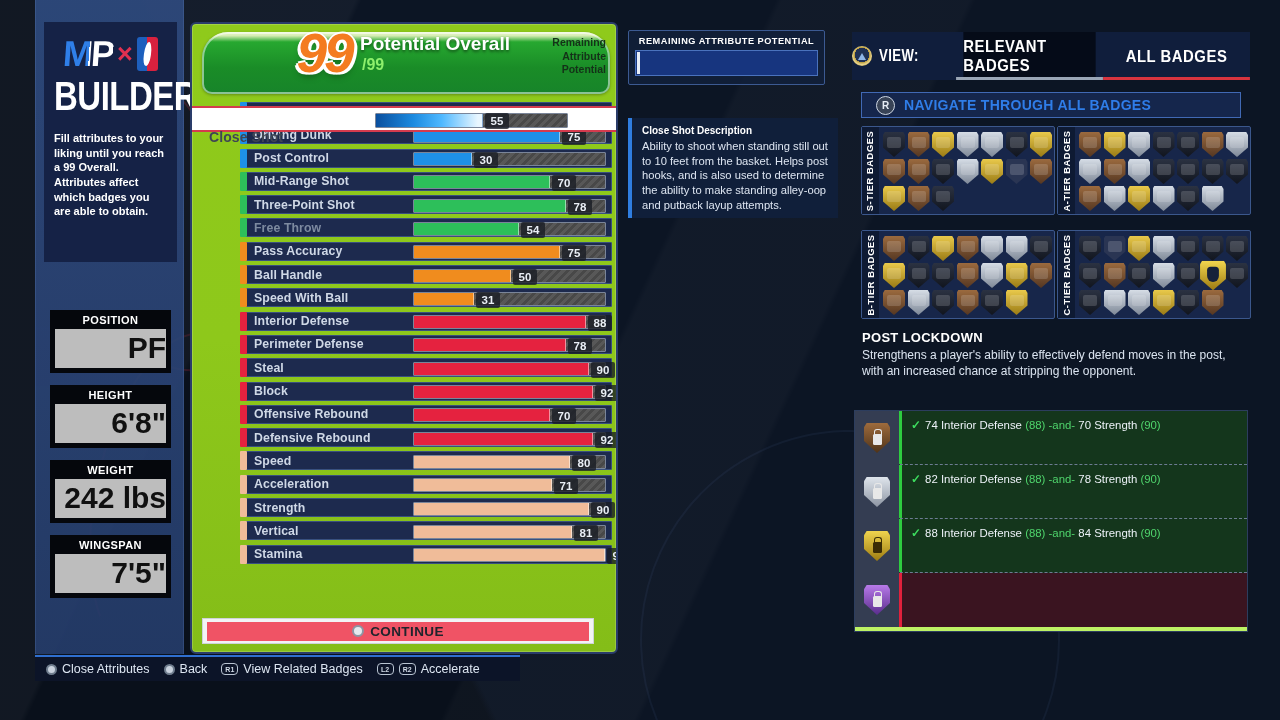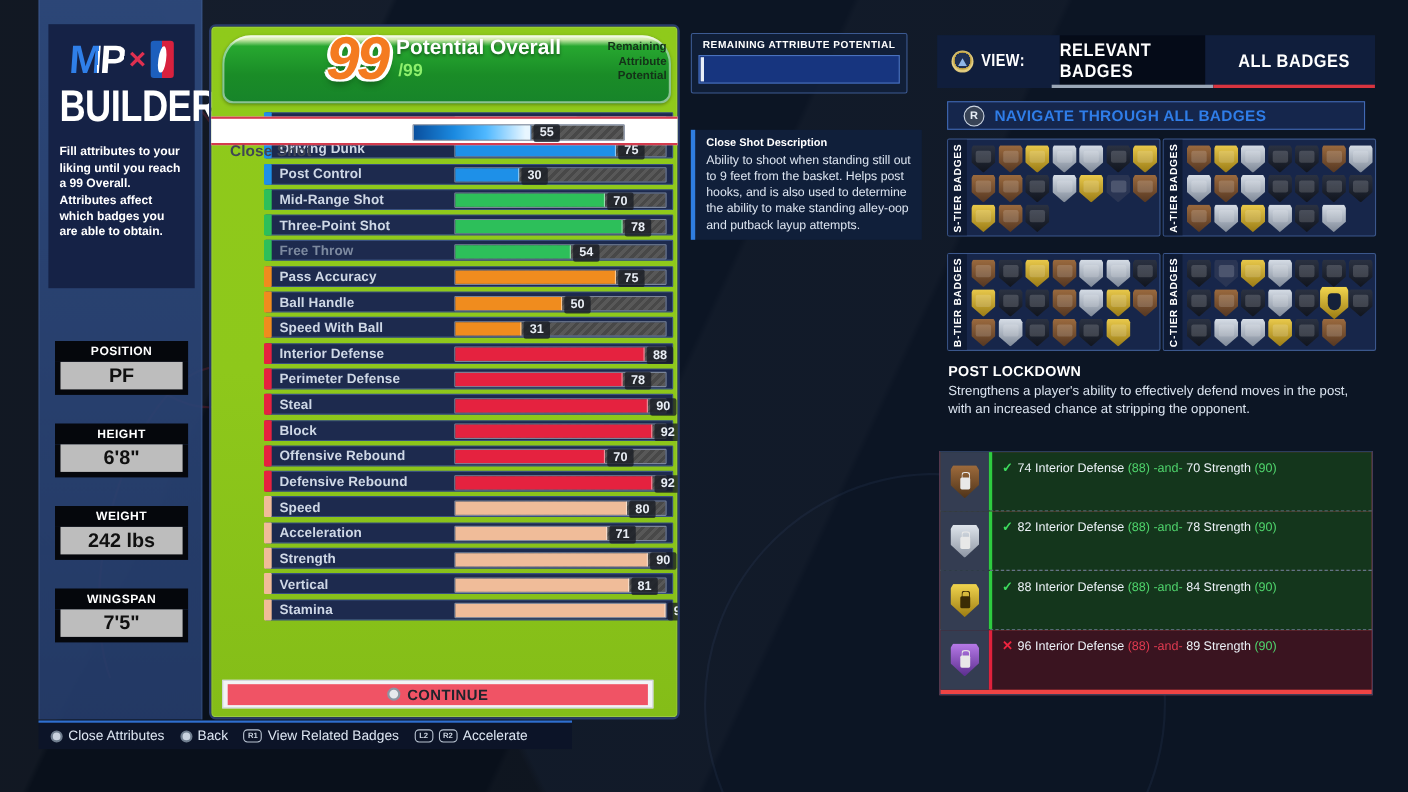--- a/index.html
+++ b/index.html
@@ -76,22 +76,22 @@
 
   .stat-box{ position:absolute; left:14px; width:121px; }
   .stat-box .cap{
     background:#05070c; color:#fff; font-size:11px; font-weight:800;
     letter-spacing:.4px; text-align:center; padding:4px 0 3px;
   }
   .stat-box .val{
     background:#05070c; padding:0 5px 5px;
   }
   .stat-box .val span{
-    display:block; background:#bdbdbd; color:#101010; font-size:18px; font-weight:700;
-    text-align:center; padding:2px 0 3px; line-height:1.12;
+    display:block; background:#bdbdbd; color:#101010; font-size:30px; font-weight:700;
+    text-align:right; padding:2px 0 3px; line-height:1.12;
   }
   #stat-position{ top:310px; }
   #stat-height{ top:385px; }
   #stat-weight{ top:460px; }
   #stat-wingspan{ top:535px; }
 
   
   #bottombar{
     position:absolute; left:35px; top:655px; width:485px; height:26px;
     background:#0c1428; display:flex; align-items:center; gap:14px; padding-left:11px;
@@ -228,21 +228,21 @@
   #desc-box p{ color:#dde5f1; font-size:11.2px; line-height:1.31; }
 
   
   #badges{
     position:absolute; left:852px; top:22px; width:398px; height:632px;
   }
   #viewbar{
     position:absolute; left:0; top:10px; width:398px; height:48px;
     background:#101e3c; display:flex; align-items:stretch;
   }
-  #view-left{ width:104px; display:flex; align-items:center; gap:7px; padding-left:13px; }
+  #view-left{ width:104px; display:flex; align-items:center; gap:7px; }
   .rb-icon{
     width:20px; height:20px; border-radius:50%;
     background:radial-gradient(circle at 50% 45%, #1f3054 48%, #b99a3b 49%, #e9d489 64%, #8d742a 100%);
     display:flex; align-items:center; justify-content:center;
   }
   .rb-icon::after{
     content:""; width:0;height:0;
     border-left:4px solid transparent;border-right:4px solid transparent;border-bottom:7px solid #8fb6e8;
   }
   #view-label{ color:#fff; font-size:16px; font-weight:800; letter-spacing:.5px; transform:scaleX(.82); transform-origin:left; }
@@ -304,21 +304,21 @@
   #tier-a{ left:205px; top:104px; }
   #tier-b{ left:9px; top:208px; }
   #tier-c{ left:205px; top:208px; }
 
   #badge-desc{ position:absolute; left:10px; top:308px; width:380px; }
   #badge-desc h4{ color:#fff; font-size:13px; font-weight:800; letter-spacing:.3px; }
   #badge-desc p{ color:#dbe4f0; font-size:12px; line-height:1.34; margin-top:2px; }
 
   #req-list{
     position:absolute; left:2px; top:388px; width:394px; height:222px;
-    background:#ef4444; border:1px solid #2c3d5e;
+    background:#bef264; border:1px solid #2c3d5e;
   }
   .req{
     position:relative; height:54px; display:flex; align-items:flex-start;
     border-bottom:1px dashed #6d7c93;
   }
   .req:last-child{ border-bottom:none; }
   .req.ok{ background:#14361c; }
   .req.bad{ background:#3a1420; }
   .req .icon{
     width:44px; display:flex; align-items:center; justify-content:center; height:54px;
@@ -649,21 +649,21 @@
   </div>
 </div>
 
 <div id="remaining-box">
   <div class="cap">REMAINING ATTRIBUTE POTENTIAL</div>
   <div id="remaining-bar"></div>
 </div>
 
 <div id="desc-box">
   <h4>Close Shot Description</h4>
-  <p>Ability to shoot when standing still out to 9 feet from the basket. Helps post hooks, and is also used to determine the ability to make standing alley-oop and putback layup attempts.</p>
+  <p>Ability to shoot when standing still out to 10 feet from the basket. Helps post hooks, and is also used to determine the ability to make standing alley-oop and putback layup attempts.</p>
 </div>
 
 <div id="badges">
 
   <div id="viewbar">
     <div id="view-left">
       <span class="rb-icon"></span>
       <span id="view-label">VIEW:</span>
     </div>
     <div class="vtab active">RELEVANT BADGES</div>
@@ -838,16 +838,15 @@
         <div class="accent"></div>
         <div class="body"><span class="mark ok">✓</span><span class="t-white">88 Interior Defense</span> <span class="t-green">(88)</span> <span class="t-green">-and-</span> <span class="t-white">84 Strength</span> <span class="t-green">(90)</span></div>
       </div>
       <div class="req bad">
         <div class="icon">
           <div class="shield sh-purple">
             <div class="lock"></div>
           </div>
         </div>
         <div class="accent"></div>
-        <div class="body"><span class="mark bad">✕</span><span class="t-white">96 Interior Defense</span> <span class="t-red">(88)</span> <span class="t-red">-and-</span> <span class="t-white">89 Strength</span> <span class="t-green">(90)</span></div>
       </div>
     </div>
 </div>
 
 </body></html>

